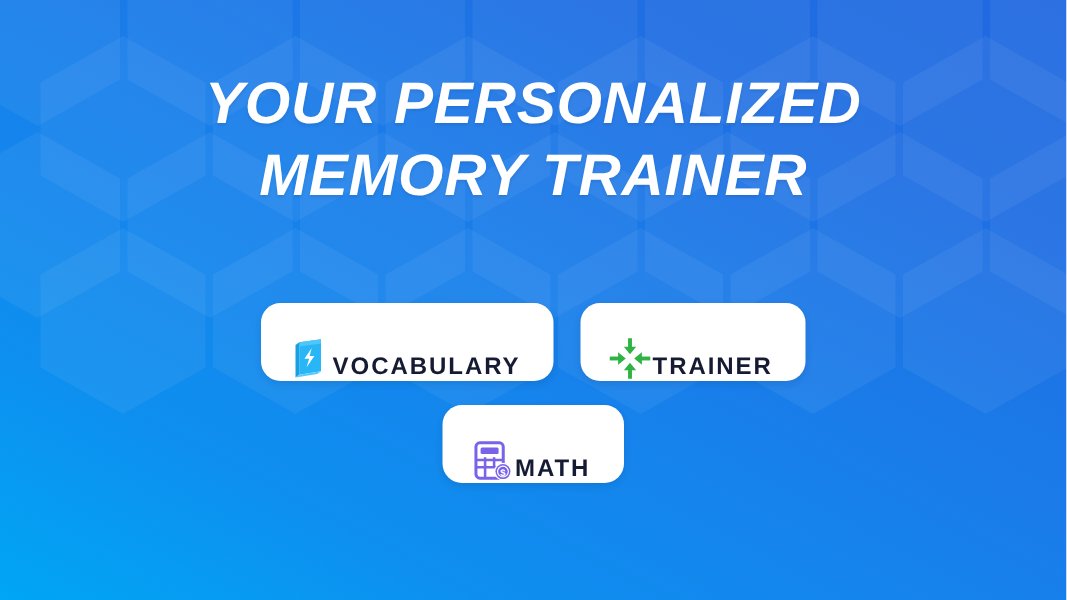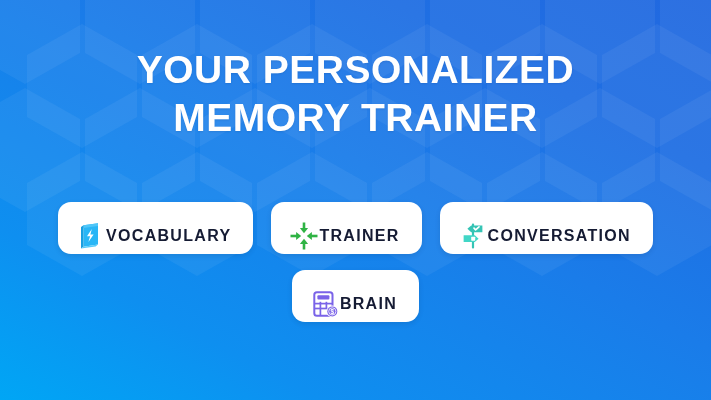--- a/index.html
+++ b/index.html
@@ -29,40 +29,41 @@
     position:absolute;
     left:0; right:0;
     top:46px;
     text-align:center;
     color:#ffffff;
     font-weight:bold;
     font-size:39px;
     line-height:48px;
     letter-spacing:0.5px;
     text-shadow:0 1px 2px rgba(0,40,90,0.13);
+    font-style:italic;
   }
   .headline .ln { display:block; white-space:nowrap; }
 
   
   .pill-rows {
     position:absolute;
     left:0; right:0;
     top:202px;
   }
   .pill-row {
     display:flex;
     justify-content:center;
     align-items:center;
     gap:18px;
   }
   .pill-row + .pill-row { margin-top:16px; }
 
   .pill {
     display:flex;
-    align-items:center;
+    align-items:flex-end;
     gap:0;
     height:52px;
     padding:16px 22px 0 18px;
     background:#ffffff;
     border-radius:13px;
     box-shadow:0 2px 5px rgba(0,35,80,0.13);
   }
   .pill-icon {
     width:30px; height:30px;
     flex:0 0 30px;
@@ -154,32 +155,20 @@
               <rect x="1.5" y="13.7" width="7.2" height="2.6"></rect>
               <polygon points="12.2,15 7.1,10.9 7.1,19.1"></polygon>
               <rect x="21.3" y="13.7" width="7.2" height="2.6"></rect>
               <polygon points="17.8,15 22.9,10.9 22.9,19.1"></polygon>
             </g>
           </svg>
         </span>
         <span class="pill-label">TRAINER</span>
       </div>
 
-      <div class="pill">
-        <span class="pill-icon">
-          <svg viewBox="0 0 30 30">
-            <rect x="13.9" y="2.5" width="2.2" height="25" rx="1" fill="#35c4b5"></rect>
-            <path d="M13.2 4.4 L24.4 4.4 L24.4 11.3 L13.2 11.3 L9.4 7.85 Z" fill="#35c4b5"></path>
-            <path d="M16.8 14.2 L5.6 14.2 L5.6 21.1 L16.8 21.1 L20.6 17.65 Z" fill="#41d6c6"></path>
-            <path d="M16.0 7.2 L17.6 8.8 L21.0 5.9" stroke="#ffffff" stroke-width="1.7" fill="none" stroke-linecap="round" stroke-linejoin="round"></path>
-            <rect x="13.2" y="15.7" width="4.0" height="4.0" rx="0.6" fill="#ffffff"></rect>
-          </svg>
-        </span>
-        <span class="pill-label">CONVERSATION</span>
-      </div>
 
     </div>
 
     <div class="pill-row">
 
       <div class="pill">
         <span class="pill-icon">
           <svg viewBox="0 0 30 30">
             <rect x="4.3" y="3.2" width="18.2" height="23.6" rx="2.6" fill="none" stroke="#7a63e8" stroke-width="2"></rect>
             <rect x="7.4" y="6.3" width="12.0" height="4.3" rx="1" fill="#7a63e8"></rect>
@@ -188,21 +177,21 @@
               <line x1="4.3" y1="19.5" x2="22.5" y2="19.5"></line>
               <line x1="10.4" y1="12.8" x2="10.4" y2="26.8"></line>
               <line x1="16.4" y1="12.8" x2="16.4" y2="19.5"></line>
             </g>
             <circle cx="22.3" cy="22.4" r="5.9" fill="#ffffff"></circle>
             <circle cx="22.3" cy="22.4" r="5.0" fill="#7a63e8"></circle>
             <circle cx="22.3" cy="22.4" r="3.6" fill="none" stroke="#ffffff" stroke-width="0.8"></circle>
             <text x="22.3" y="25.1" font-family="Liberation Sans, sans-serif" font-size="6.4" font-weight="bold" fill="#ffffff" text-anchor="middle">$</text>
           </svg>
         </span>
-        <span class="pill-label">BRAIN</span>
+        <span class="pill-label">MATH</span>
       </div>
 
 
     </div>
 
   </div>
 
 </div>
 
 </body></html>

